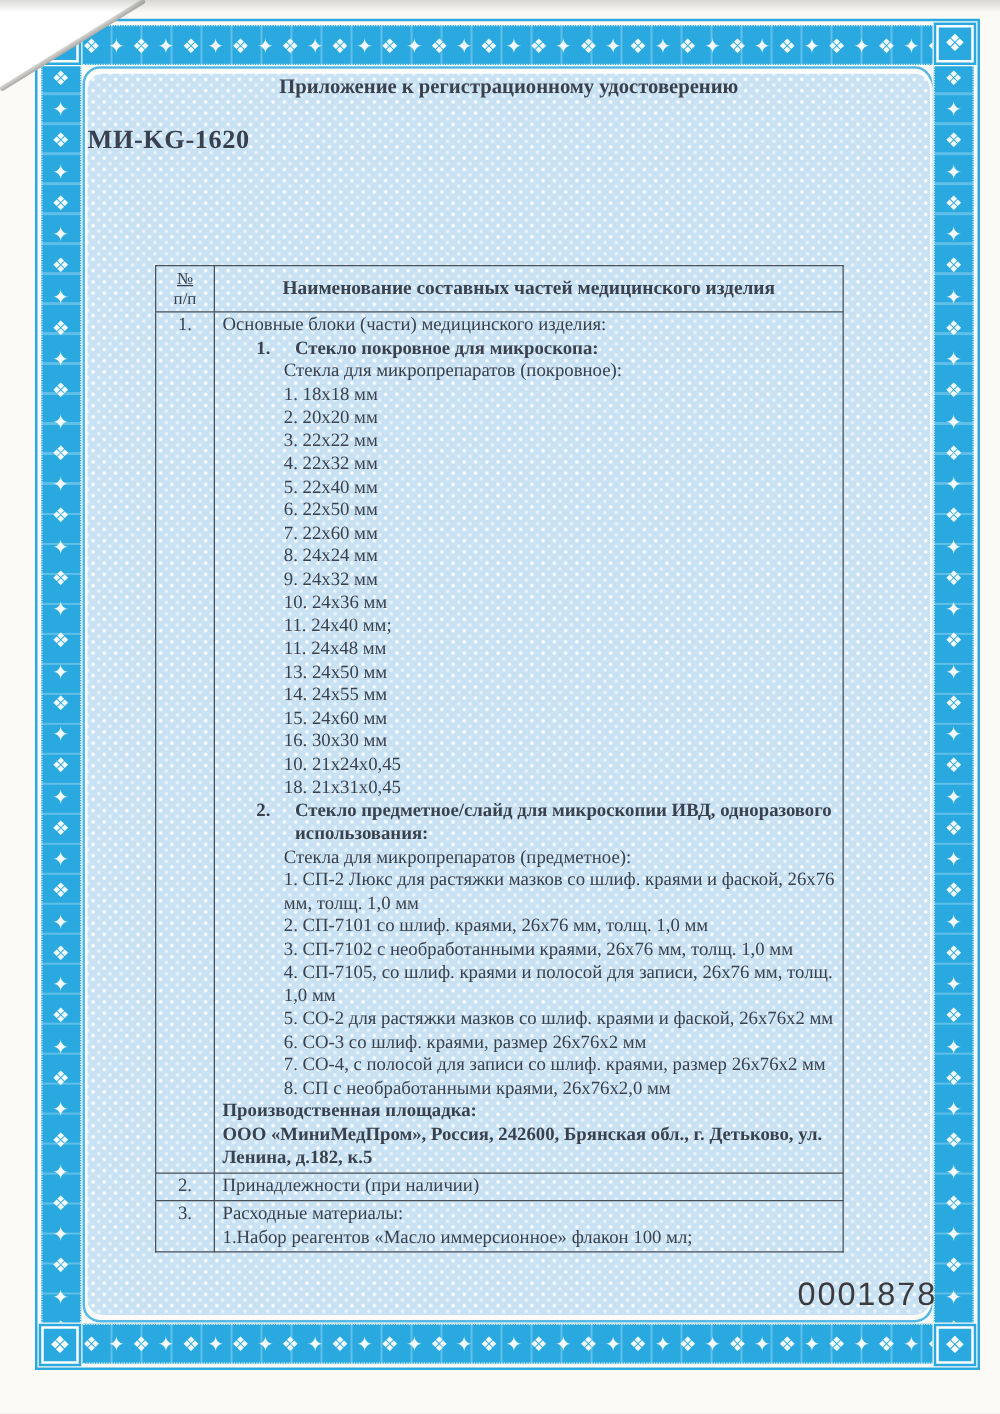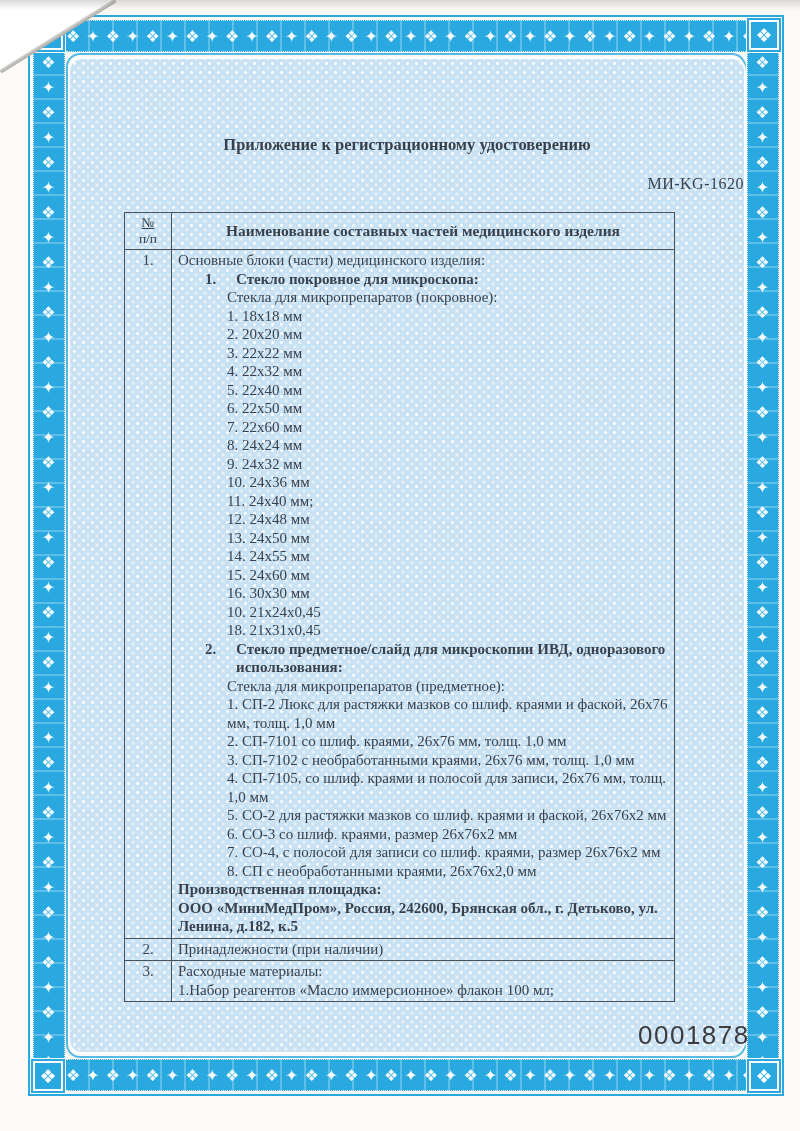--- a/index.html
+++ b/index.html
@@ -52,22 +52,22 @@
     box-sizing:border-box; border-radius:14px;
     border:2px solid rgba(255,255,255,.95);
     background-color:#c9e2f3;
     background-image:
       radial-gradient(rgba(255,255,255,.95) 1px, rgba(255,255,255,0) 1.8px),
       radial-gradient(rgba(255,255,255,.60) 1px, rgba(255,255,255,0) 1.8px);
     background-size:9px 9px, 9px 9px;
     background-position:0 0, 4.5px 4.5px;
     color:#39414e;
   }
-  .title1 { margin-top:76px; text-align:center; font-weight:bold; font-size:16.5px; }
-  .title2 { margin-top:20px; text-align:right; font-weight:normal; font-size:16px; letter-spacing:.5px; }
+  .title1 { text-align:center; font-weight:bold; font-size:16.5px; }
+  .title2 { margin-top:20px; text-align:left; font-weight:bold; font-size:21px; letter-spacing:.5px; }
 
   .doc-table {
     position:absolute; left:54px; top:153px; width:551px;
     border-collapse:collapse; font-size:15px; line-height:18.5px; color:#39414e;
     table-layout:fixed;
   }
   .doc-table th, .doc-table td { border:1px solid #4a5159; box-sizing:border-box; }
   .col-num { width:47px; }
   .hdr-num { font-weight:normal; font-size:13.5px; line-height:16px; text-align:center; padding:2px 0; }
   .hdr-num .u { text-decoration:underline; }
@@ -149,21 +149,21 @@
           <div class="item">2. 20х20 мм</div>
           <div class="item">3. 22х22 мм</div>
           <div class="item">4. 22х32 мм</div>
           <div class="item">5. 22х40 мм</div>
           <div class="item">6. 22х50 мм</div>
           <div class="item">7. 22х60 мм</div>
           <div class="item">8. 24х24 мм</div>
           <div class="item">9. 24х32 мм</div>
           <div class="item">10. 24х36 мм</div>
           <div class="item">11. 24х40 мм;</div>
-          <div class="item">12. 24х48 мм</div>
+          <div class="item">11. 24х48 мм</div>
           <div class="item">13. 24х50 мм</div>
           <div class="item">14. 24х55 мм</div>
           <div class="item">15. 24х60 мм</div>
           <div class="item">16. 30х30 мм</div>
           <div class="item">10. 21х24х0,45</div>
           <div class="item">18. 21х31х0,45</div>
 
           <div class="sec-head">
             <span class="sec-num">2.</span>
             <span>Стекло предметное/слайд для микроскопии ИВД, одноразового использования:</span>

